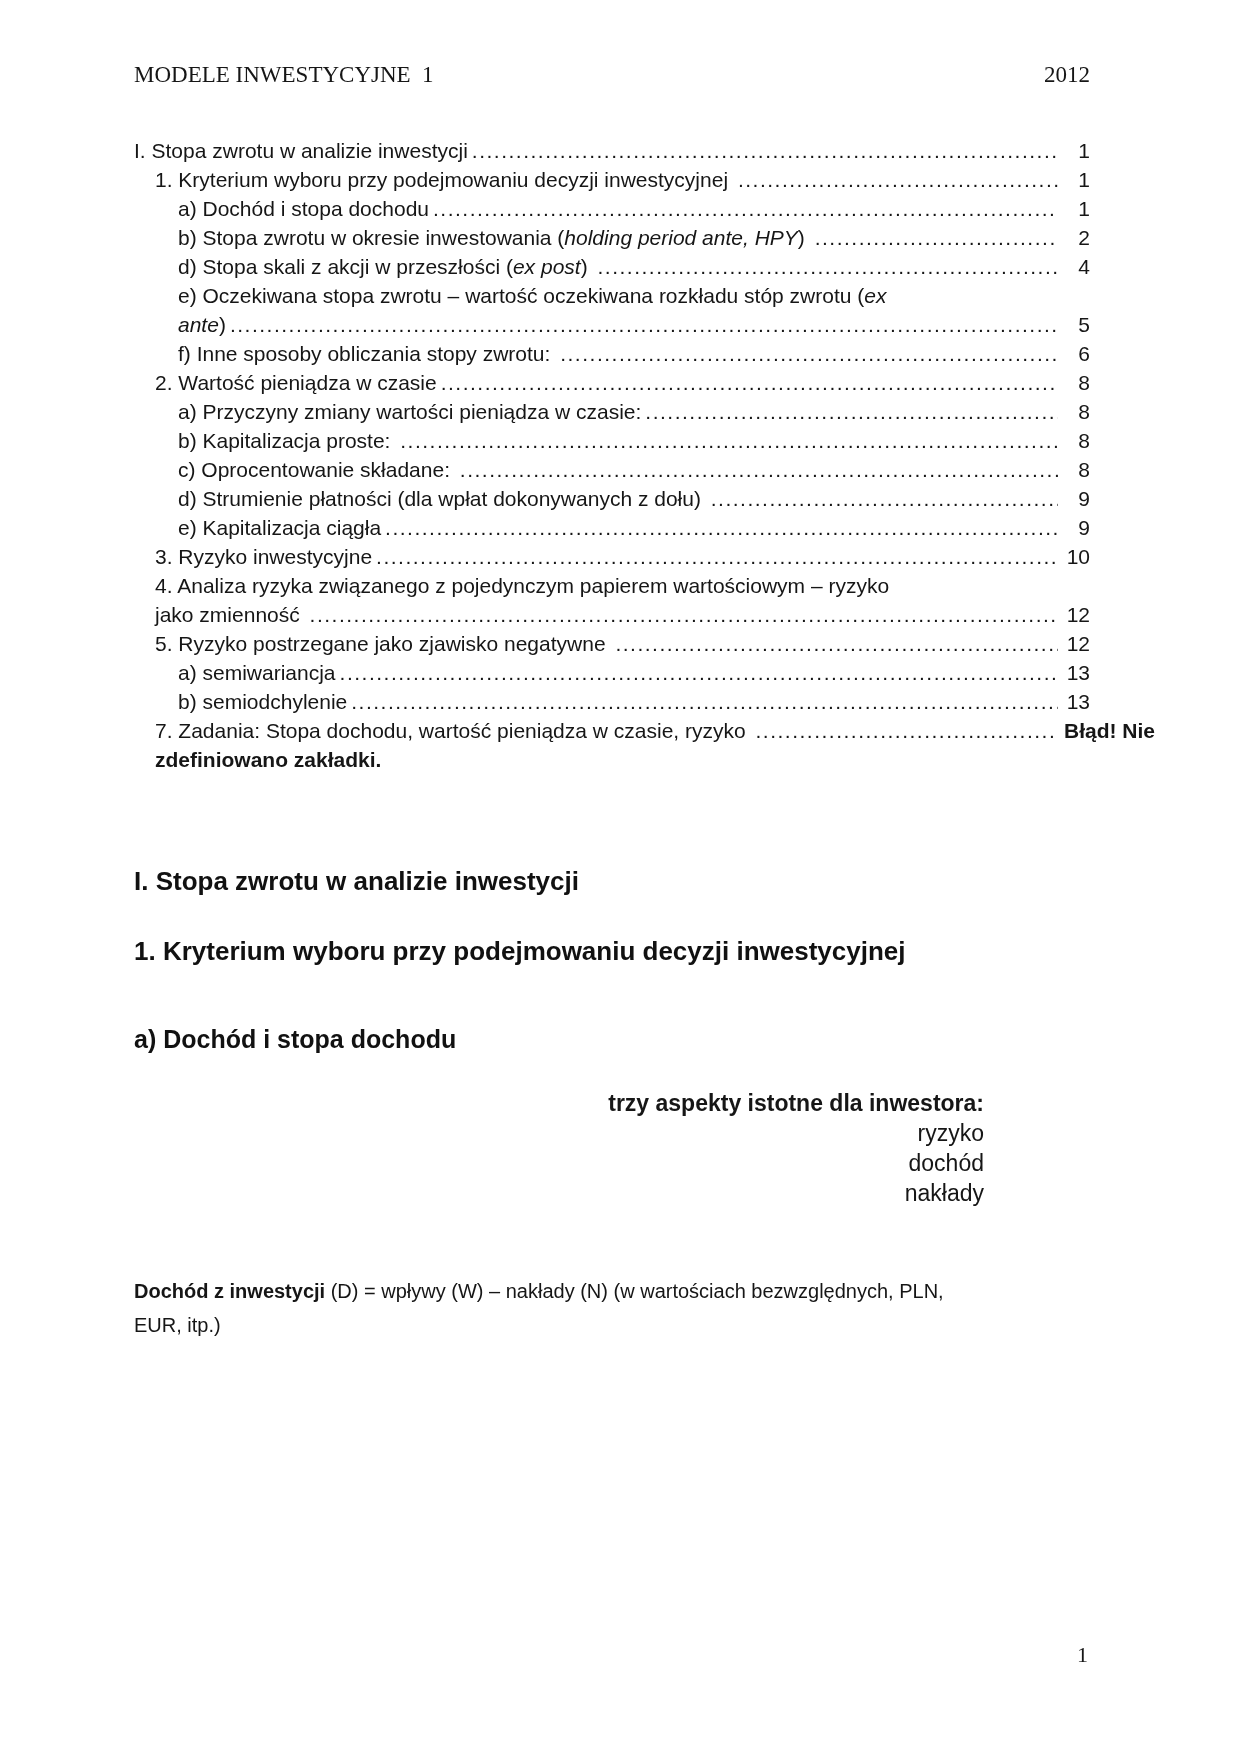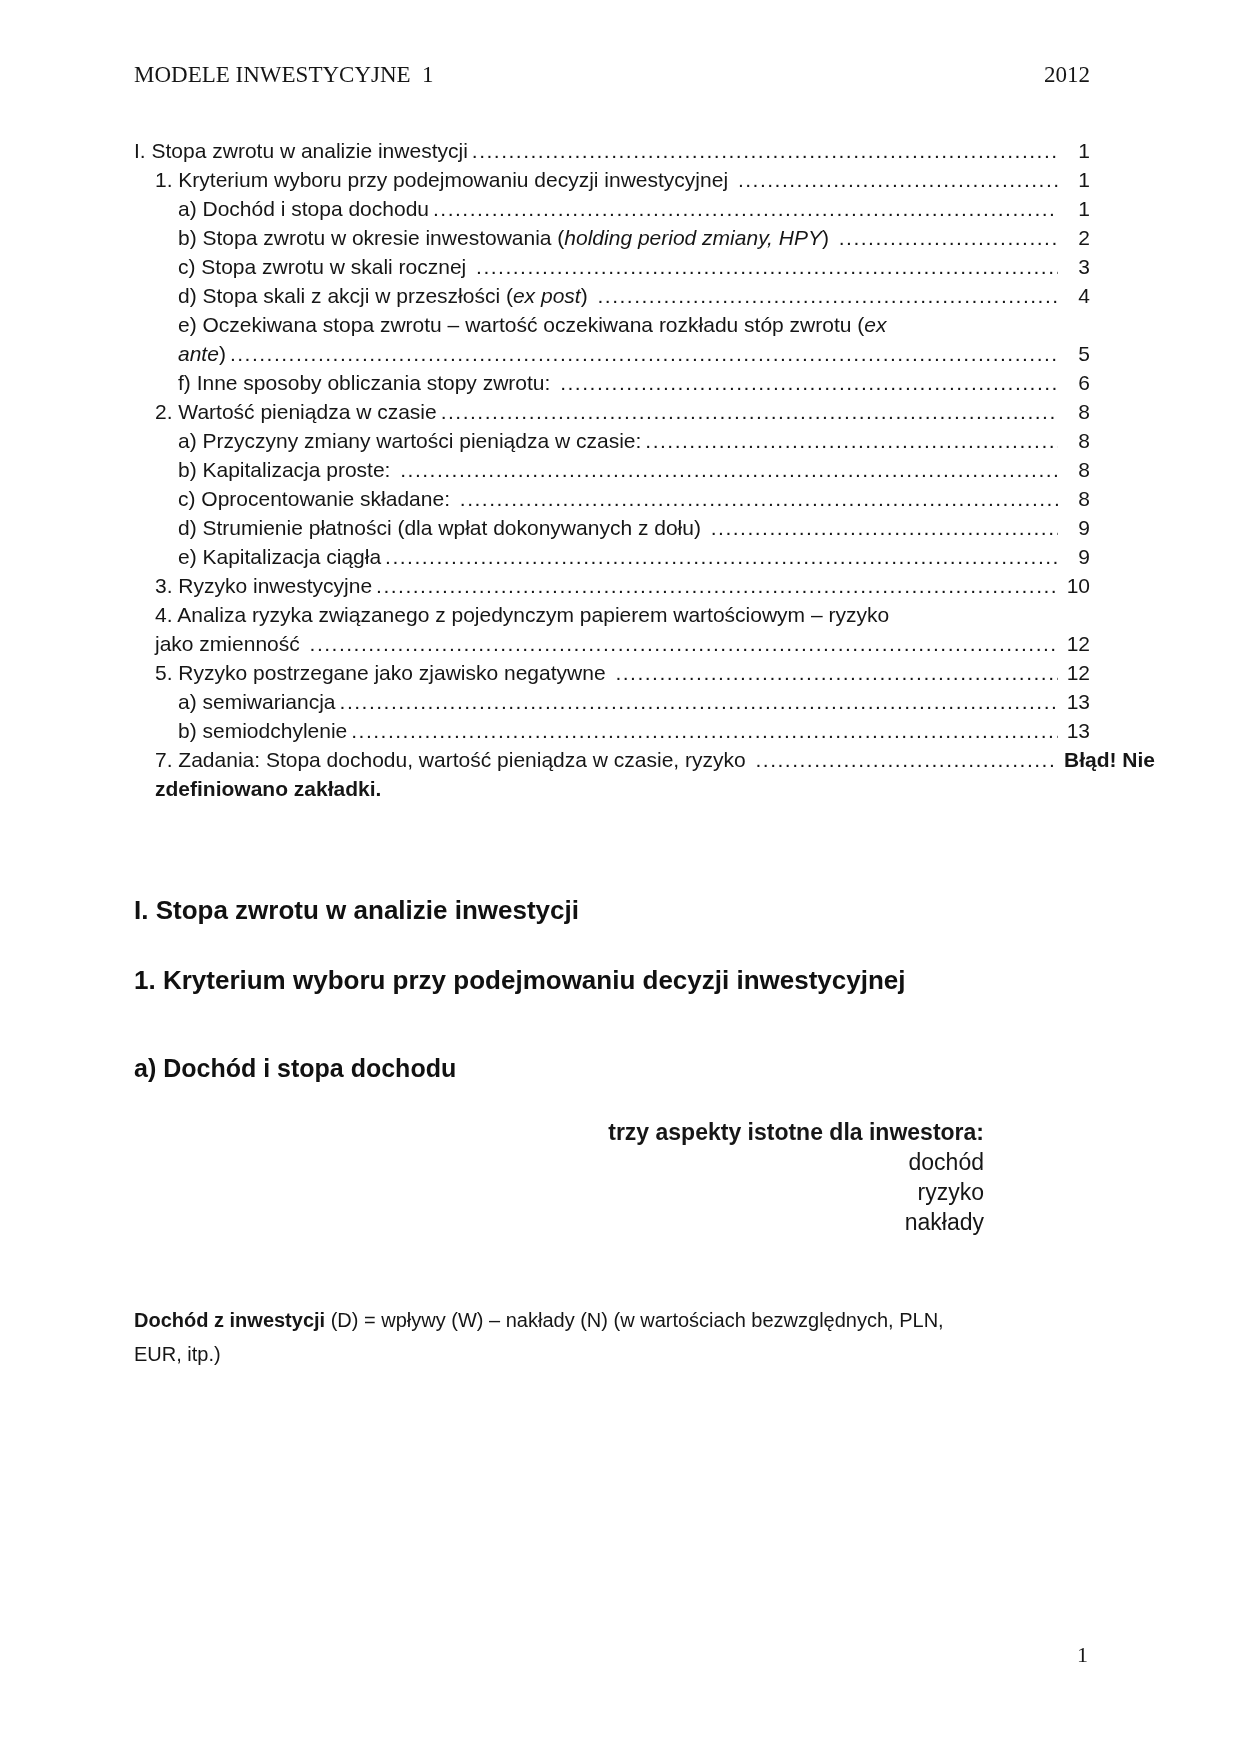--- a/index.html
+++ b/index.html
@@ -87,28 +87,23 @@
         <span class="txt"><span>1. Kryterium wyboru przy podejmowaniu decyzji inwestycyjnej </span></span>
         <span class="leader"></span>
         <span class="pg">1</span>
       </div>
       <div class="toc-row ind-2">
         <span class="txt"><span>a) Dochód i stopa dochodu</span></span>
         <span class="leader"></span>
         <span class="pg">1</span>
       </div>
       <div class="toc-row ind-2">
-        <span class="txt"><span>b) Stopa zwrotu w okresie inwestowania (</span><span class="it">holding period zmiany, HPY</span><span>) </span></span>
+        <span class="txt"><span>b) Stopa zwrotu w okresie inwestowania (</span><span class="it">holding period ante, HPY</span><span>) </span></span>
         <span class="leader"></span>
         <span class="pg">2</span>
-      </div>
-      <div class="toc-row ind-2">
-        <span class="txt"><span>c) Stopa zwrotu w skali rocznej </span></span>
-        <span class="leader"></span>
-        <span class="pg">3</span>
       </div>
       <div class="toc-row ind-2">
         <span class="txt"><span>d) Stopa skali z akcji w przeszłości (</span><span class="it">ex post</span><span>) </span></span>
         <span class="leader"></span>
         <span class="pg">4</span>
       </div>
       <div class="toc-row ind-2">
         <span class="txt"><span>e) Oczekiwana stopa zwrotu – wartość oczekiwana rozkładu stóp zwrotu (</span><span class="it">ex</span></span>
       </div>
       <div class="toc-row ind-2">
@@ -189,22 +184,22 @@
       </div>
     </nav>
 
   <main class="content">
     <h1 class="h-main h1">I. Stopa zwrotu w analizie inwestycji</h1>
     <h2 class="h-main h2">1. Kryterium wyboru przy podejmowaniu decyzji inwestycyjnej</h2>
     <h3 class="h-main h3">a) Dochód i stopa dochodu</h3>
 
     <div class="centered">
       <div class="aspects-title">trzy aspekty istotne dla inwestora:</div>
+      <div>ryzyko</div>
       <div>dochód</div>
-      <div>ryzyko</div>
       <div>nakłady</div>
     </div>
 
     <p class="definition"><strong>Dochód z inwestycji</strong><span> (D) = wpływy (W) – nakłady (N) (w wartościach bezwzględnych, PLN, EUR, itp.)</span></p>
   </main>
 
   <div class="page-number">1</div>
 
 </div>
 

